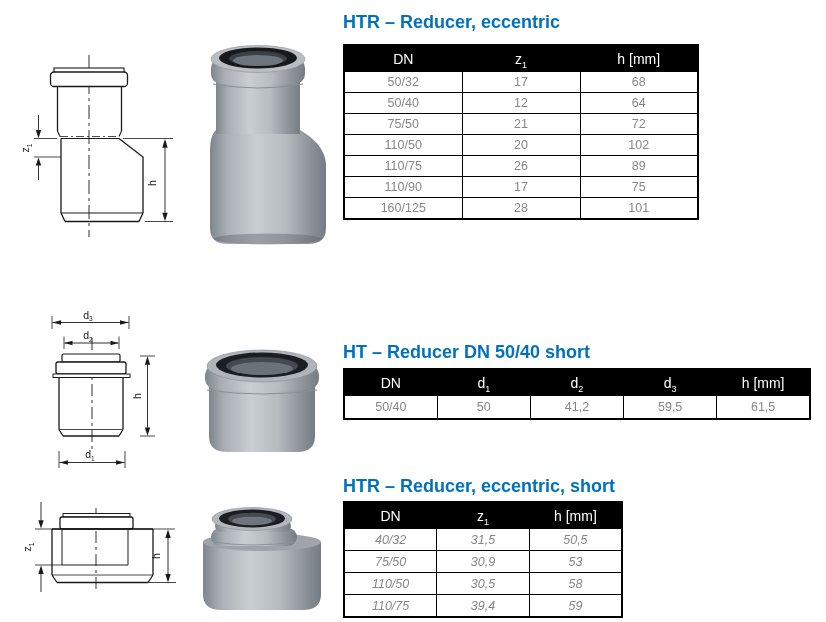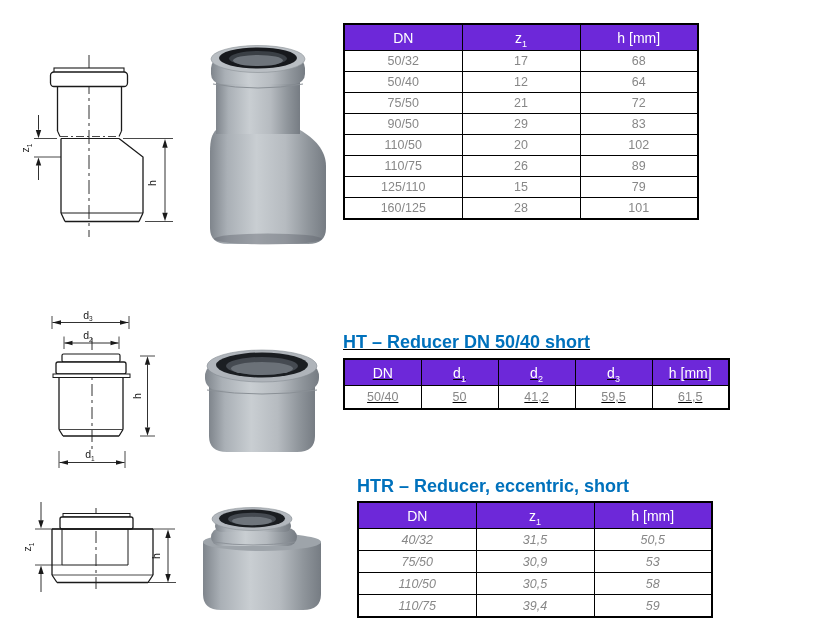--- a/index.html
+++ b/index.html
@@ -11,37 +11,37 @@
   .sec{position:absolute;}
   .sec-title{
     margin:0;font-size:18px;font-weight:bold;color:#0071BC;line-height:21px;
     letter-spacing:0;
   }
   table.spec{
     border-collapse:collapse;table-layout:fixed;width:100%;
     border:2px solid #000;
   }
   table.spec th{
-    background:#6d28d9;color:#fff;font-weight:400;font-size:14px;
+    background:#000000;color:#fff;font-weight:400;font-size:14px;
     border:1px solid #000;height:25px;text-align:center;padding:0;
   }
   table.spec th sub{font-size:9px;line-height:0;}
   table.spec td{
     border:1px solid #000;color:#878787;font-size:12.5px;text-align:center;
     padding:0;background:#fff;margin-top:18px;
   }
   .sec1 table.spec{margin-top:11px;}
   .sec2 table.spec{margin-top:5px;}
   .sec3 table.spec{margin-top:4px;}
   .sec1 td{height:20px;}
   .sec2 td{height:22px;}
   .sec3 td{height:21px;font-style:italic;}
   .sec1{left:343px;top:12px;width:356px;}
-  .sec2{left:343px;top:332px;width:387px;text-decoration:underline;}
-  .sec3{left:357px;top:476px;width:356px;}
+  .sec2{left:343px;top:342px;width:468px;}
+  .sec3{left:343px;top:476px;width:280px;}
   .fig1d{left:5px;top:45px;}
   .fig1p{left:196px;top:32px;}
   .fig2d{left:10px;top:300px;}
   .fig2p{left:197px;top:336px;}
   .fig3d{left:0px;top:480px;}
   .fig3p{left:197px;top:498px;}
   .dim-label{font-family:"Liberation Sans",sans-serif;font-size:10.5px;fill:#1a1a1a;}
   .dim-sub{font-size:6.5px;}
 </style>
 </head>
@@ -180,20 +180,21 @@
     <rect x="14" y="30" width="86" height="18" rx="9" fill="url(#g1)"></rect>
     <rect x="18" y="22" width="76" height="12" rx="6" fill="url(#g1)"></rect>
     <path d="M16 44 Q55 50 98 44" stroke="#8a9096" stroke-width="0.9" fill="none"></path>
     <ellipse cx="55" cy="21" rx="40" ry="11.5" fill="#b2b7bd" stroke="#8a9096" stroke-width="0.6"></ellipse>
     <ellipse cx="55" cy="20.5" rx="33" ry="9" fill="#1a1d21"></ellipse>
     <ellipse cx="55" cy="21" rx="24" ry="6.3" fill="#454a51"></ellipse>
     <ellipse cx="55" cy="23" rx="20" ry="4.2" fill="#6f757c"></ellipse>
   </svg>
 
   <section class="sec sec1">
+    <h2 class="sec-title">HTR – Reducer, eccentric</h2>
     <table class="spec">
         <thead>
           <tr>
             <th>DN</th>
             <th>z<sub>1</sub></th>
             <th>h [mm]</th>
           </tr>
         </thead>
         <tbody>
           <tr>
@@ -205,38 +206,33 @@
             <td>50/40</td>
             <td>12</td>
             <td>64</td>
           </tr>
           <tr>
             <td>75/50</td>
             <td>21</td>
             <td>72</td>
           </tr>
           <tr>
-            <td>90/50</td>
-            <td>29</td>
-            <td>83</td>
-          </tr>
-          <tr>
             <td>110/50</td>
             <td>20</td>
             <td>102</td>
           </tr>
           <tr>
             <td>110/75</td>
             <td>26</td>
             <td>89</td>
           </tr>
           <tr>
-            <td>125/110</td>
-            <td>15</td>
-            <td>79</td>
+            <td>110/90</td>
+            <td>17</td>
+            <td>75</td>
           </tr>
           <tr>
             <td>160/125</td>
             <td>28</td>
             <td>101</td>
           </tr>
         </tbody>
       </table>
   </section>
 

